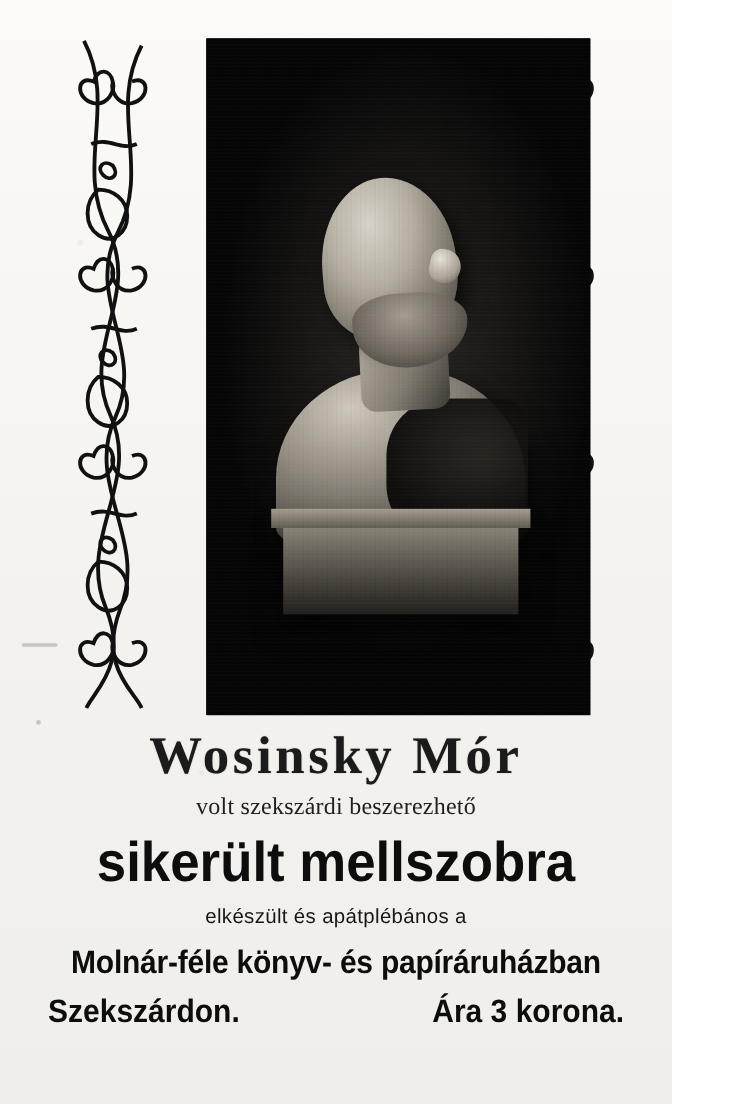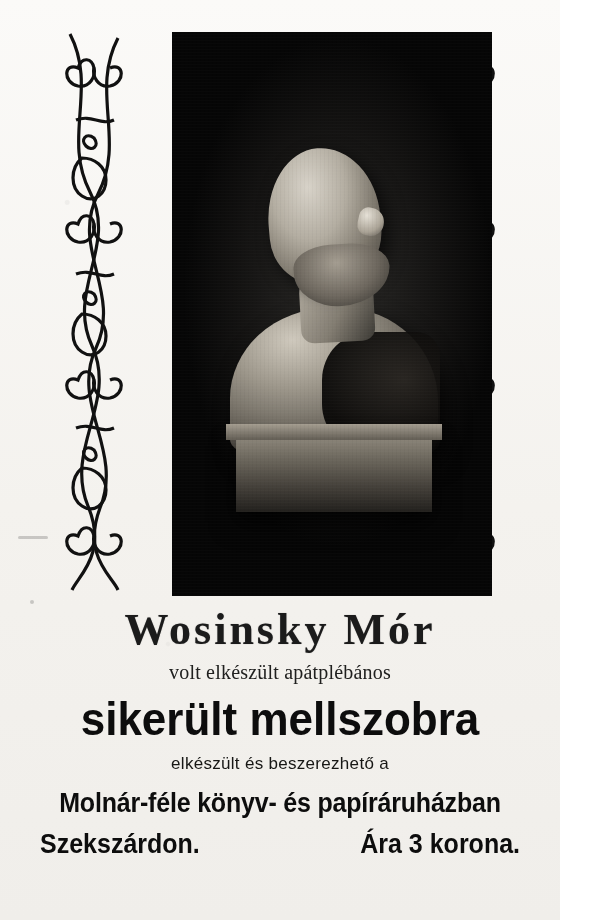--- a/index.html
+++ b/index.html
@@ -300,23 +300,23 @@
       <div class="pedestal"></div>
     </div>
     <div class="grain"></div>
   </div>
 
   <div class="blemish" style="left:18px; top:536px; width:30px; height:3px; border-radius:2px;"></div>
   <div class="blemish" style="left:30px; top:600px; width:4px; height:4px;"></div>
 
   <div class="text-block">
     <h1 class="line1">Wosinsky Mór</h1>
-    <p class="line2">volt elkészült apátplébános</p>
+    <p class="line2">volt szekszárdi beszerezhető</p>
     <h2 class="line3">sikerült mellszobra</h2>
-    <p class="line4">elkészült és beszerezhető a</p>
+    <p class="line4">elkészült és apátplébános a</p>
     <h3 class="line5">Molnár-féle könyv- és papíráruházban</h3>
     <div class="bottom-row">
       <span>Szekszárdon.</span>
       <span>Ára 3 korona.</span>
     </div>
   </div>
 
 </div>
 
 </body></html>

